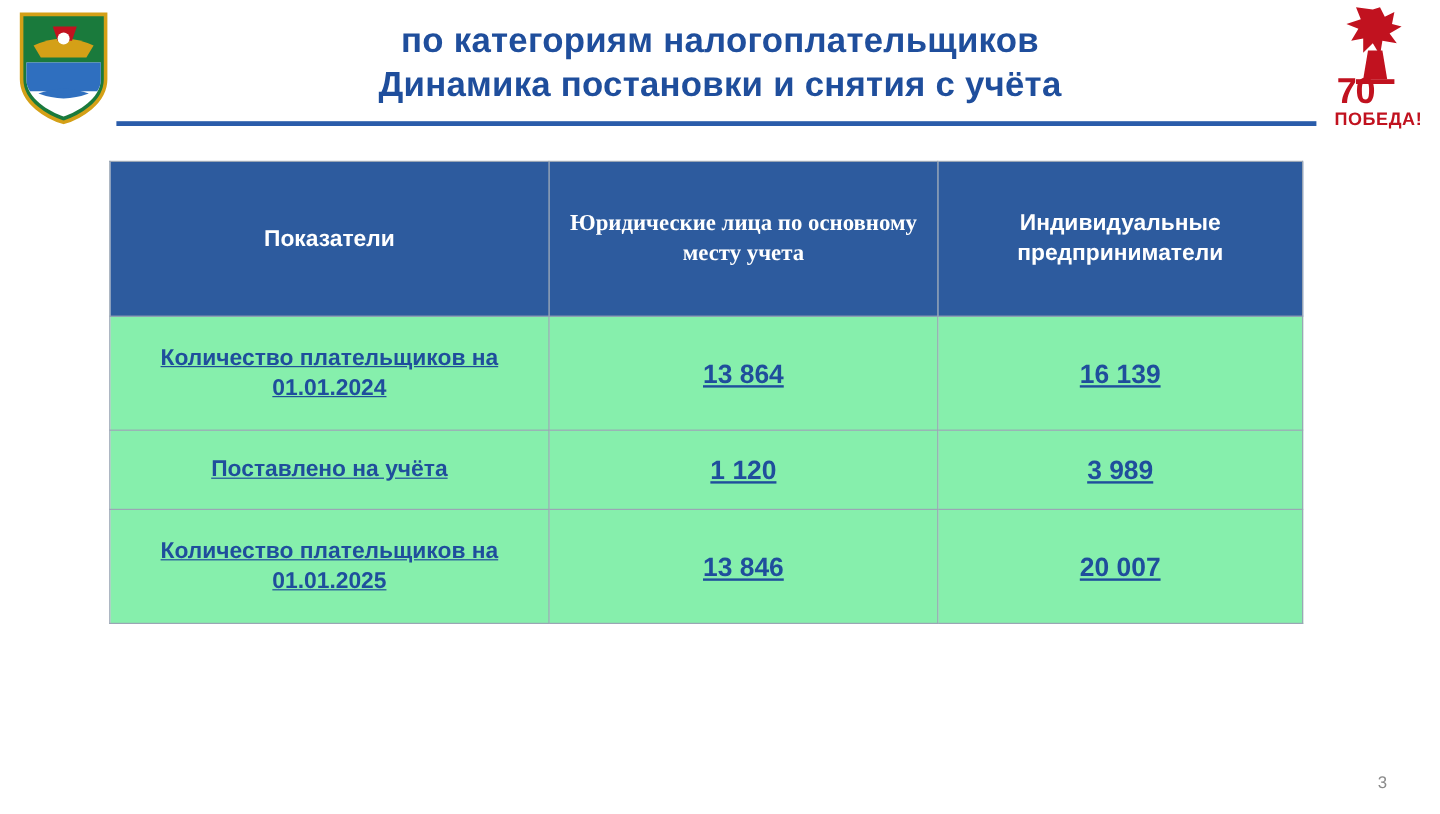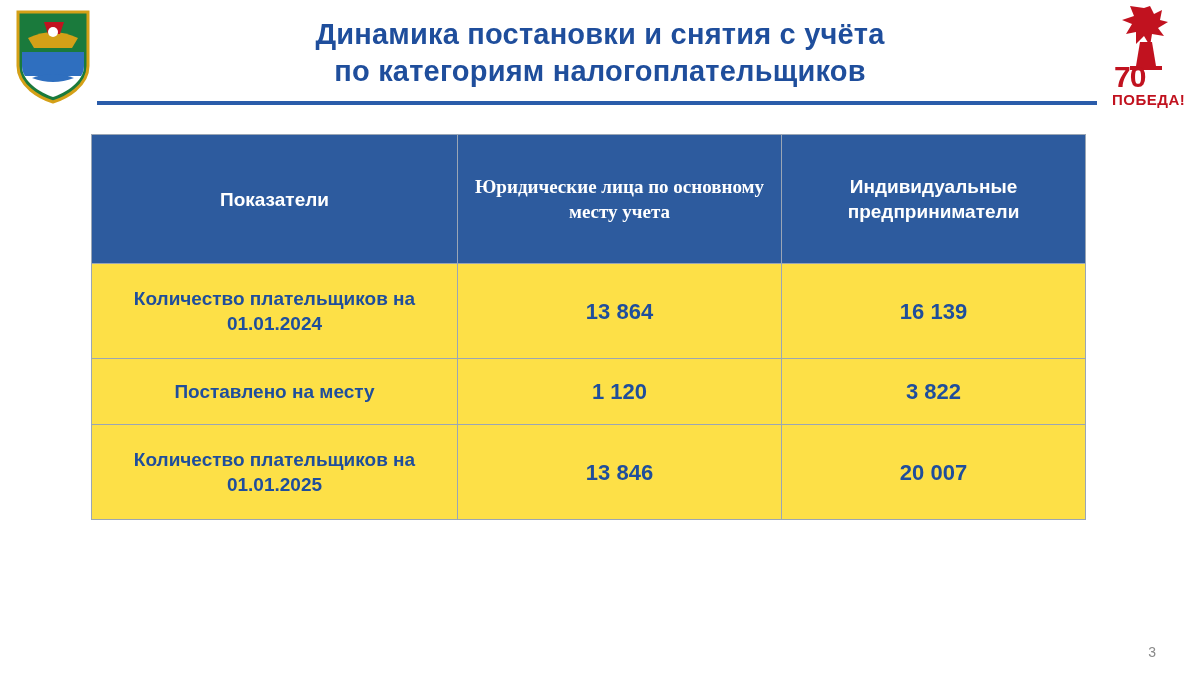--- a/index.html
+++ b/index.html
@@ -116,21 +116,22 @@
   }
   thead th.col-ul {
     width: 303px;
     font-family: Liberation Serif, serif;
   }
   tbody td {
     color: #1f4e9c;
     font-weight: bold;
     font-size: 19px;
     line-height: 25px;
-    background: #fde047;
+    background: #86efac;
+    text-decoration: underline;
   }
   tbody td.value {
     font-size: 22px;
   }
   tr.row-tall td { height: 94px; }
   tr.row-short td { height: 65px; }
 
   
   .page-number {
     position: absolute;
@@ -152,22 +153,22 @@
       <path d="M8 44 H70 V58 C70 74 51 85 39 89 C27 85 8 74 8 58 Z" fill="#ffffff"></path>
       <path d="M8 44 H70 V58 C70 62 69 65 67 68 H11 C9 65 8 62 8 58 Z" fill="#2f6fbf"></path>
       <path d="M14 30 Q39 18 64 30 L58 40 H20 Z" fill="#d4a017"></path>
       <path d="M30 14 L34 26 L46 26 L50 14 Z" fill="#c1121f"></path>
       <circle cx="39" cy="24" r="5" fill="#ffffff"></circle>
       <path d="M18 70 Q39 62 60 70 Q39 78 18 70 Z" fill="#2f6fbf"></path>
     </svg>
   </div>
 
   <div class="title-block">
+    <div class="title-line">по категориям налогоплательщиков</div>
     <div class="title-line">Динамика постановки и снятия с учёта</div>
-    <div class="title-line">по категориям налогоплательщиков</div>
   </div>
   <div class="title-underline"></div>
 
   <div class="victory-logo">
     <svg width="72" height="84" viewBox="0 0 72 84">
       <path d="M34 4 L40 2 L44 10 L52 6 L50 16 L58 18 L48 24 L54 32 L42 30 L40 42 L34 32 L26 40 L26 28 L16 30 L22 20 L12 16 L24 12 L20 2 Z" fill="#c1121f"></path>
       <path d="M30 38 L42 38 L46 62 L26 62 Z" fill="#c1121f"></path>
       <rect x="20" y="62" width="32" height="4" fill="#c1121f"></rect>
     </svg>
     <div class="v-80">70</div>
@@ -184,23 +185,23 @@
         <th class="col-ind">Индивидуальные предприниматели</th>
       </tr>
     </thead>
     <tbody>
       <tr class="row-tall">
         <td>Количество плательщиков на 01.01.2024</td>
         <td class="value">13 864</td>
         <td class="value">16 139</td>
       </tr>
       <tr class="row-short">
-        <td>Поставлено на месту</td>
+        <td>Поставлено на учёта</td>
         <td class="value">1 120</td>
-        <td class="value">3 822</td>
+        <td class="value">3 989</td>
       </tr>
       <tr class="row-tall">
         <td>Количество плательщиков на 01.01.2025</td>
         <td class="value">13 846</td>
         <td class="value">20 007</td>
       </tr>
     </tbody>
   </table>
 </div>
 

